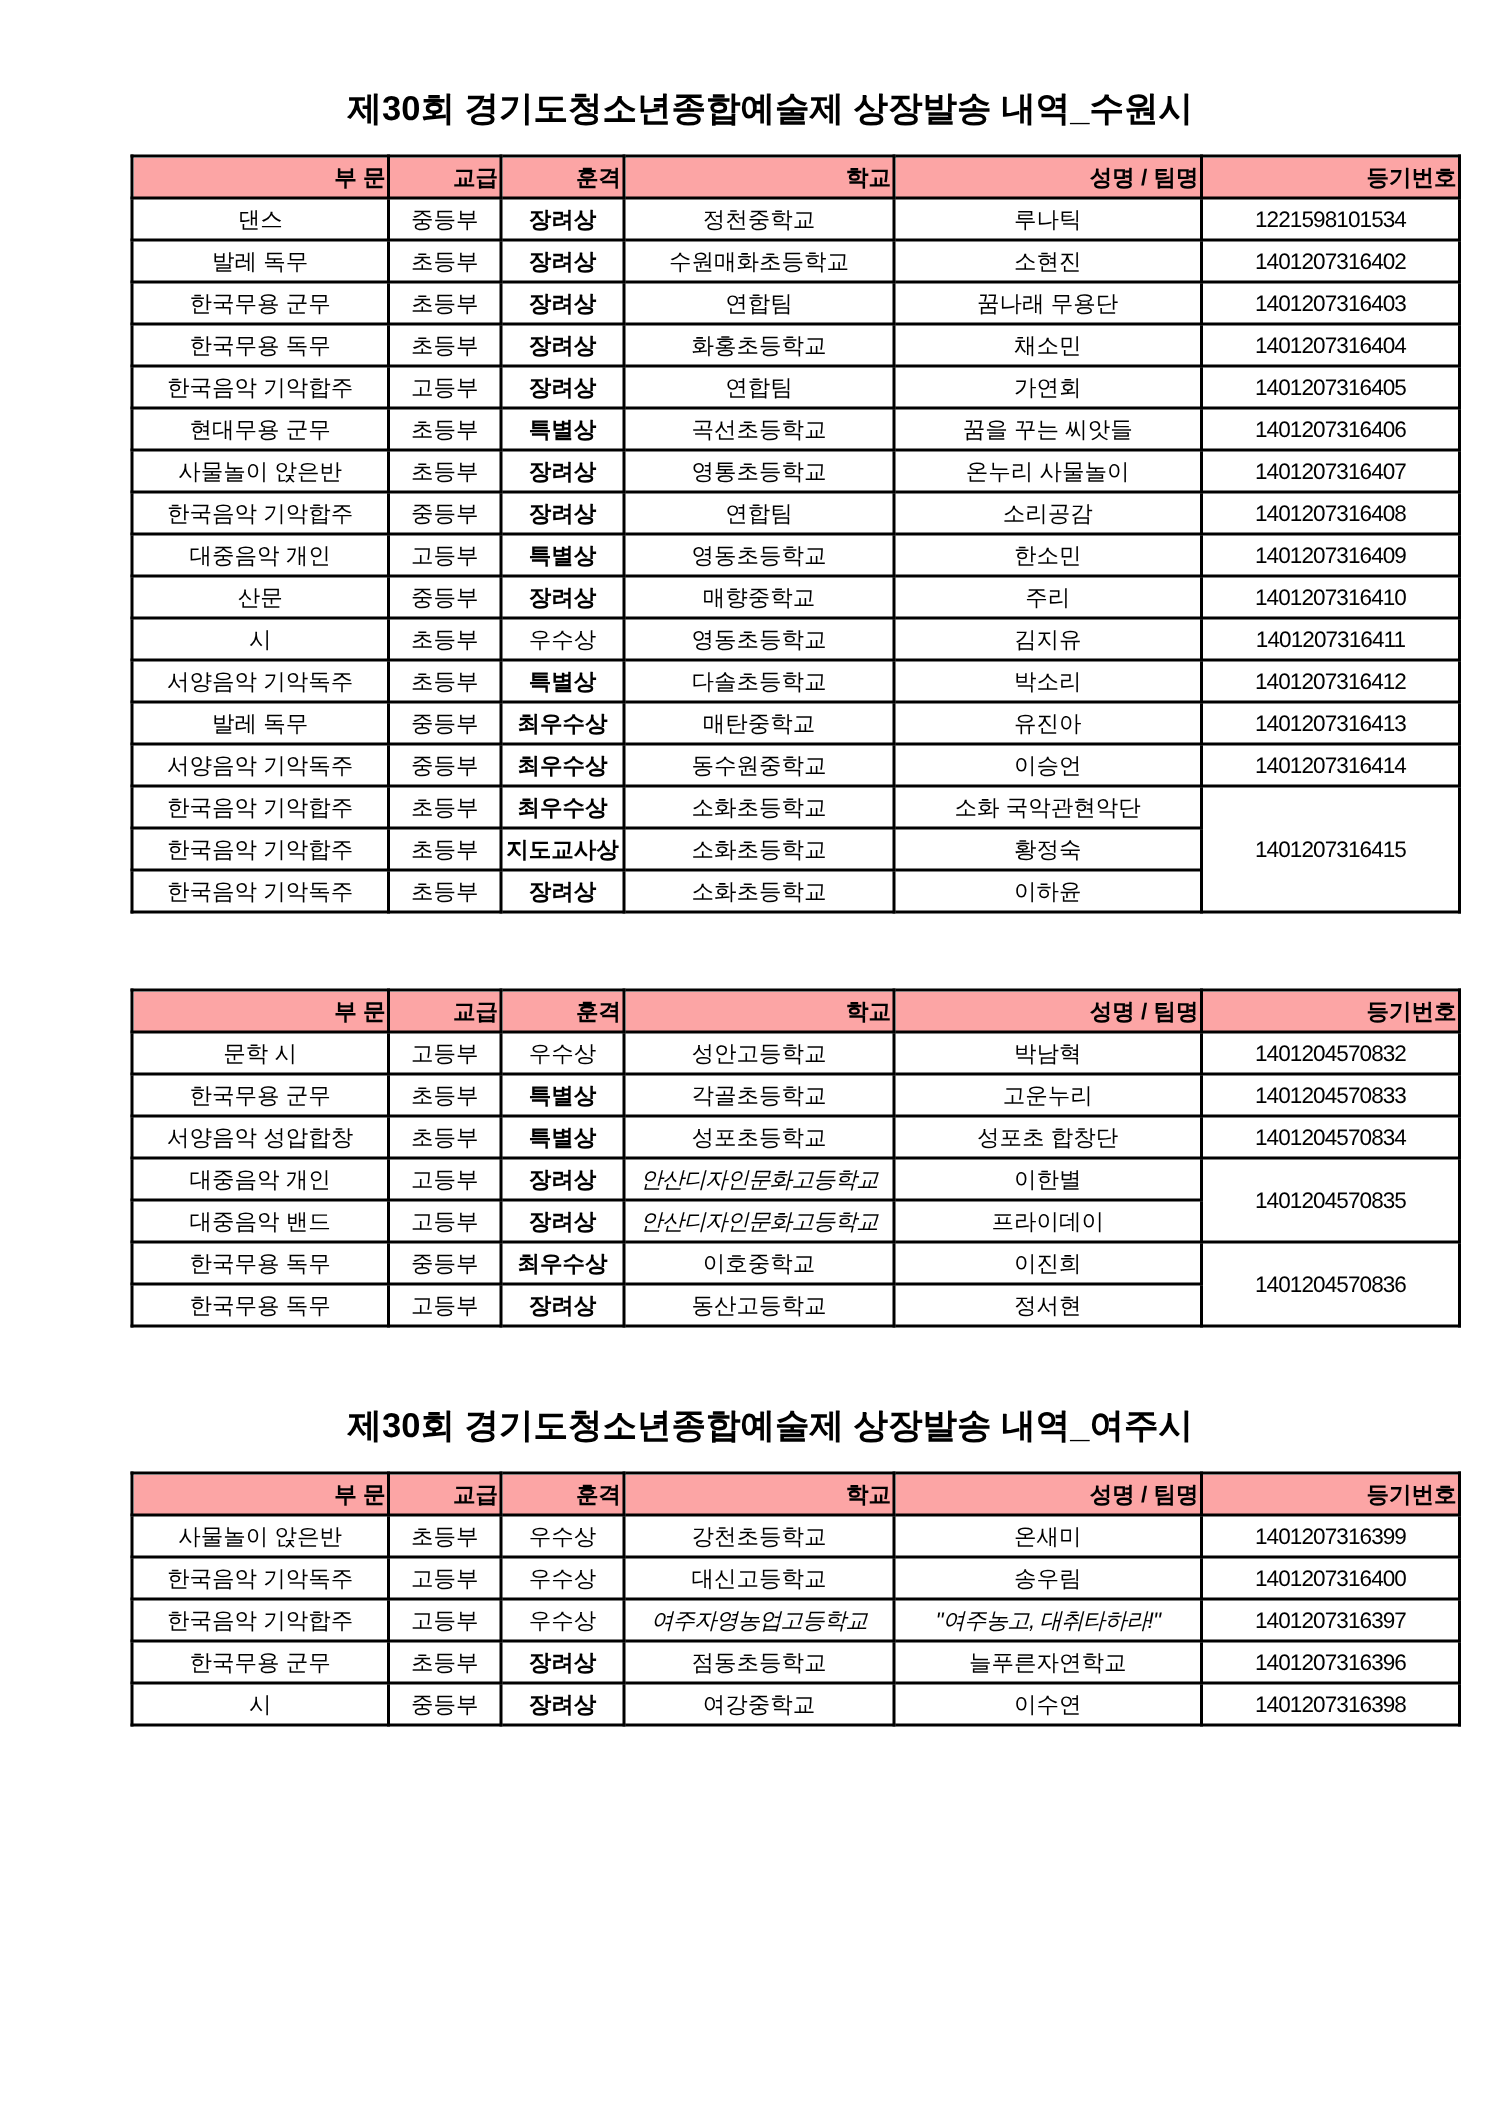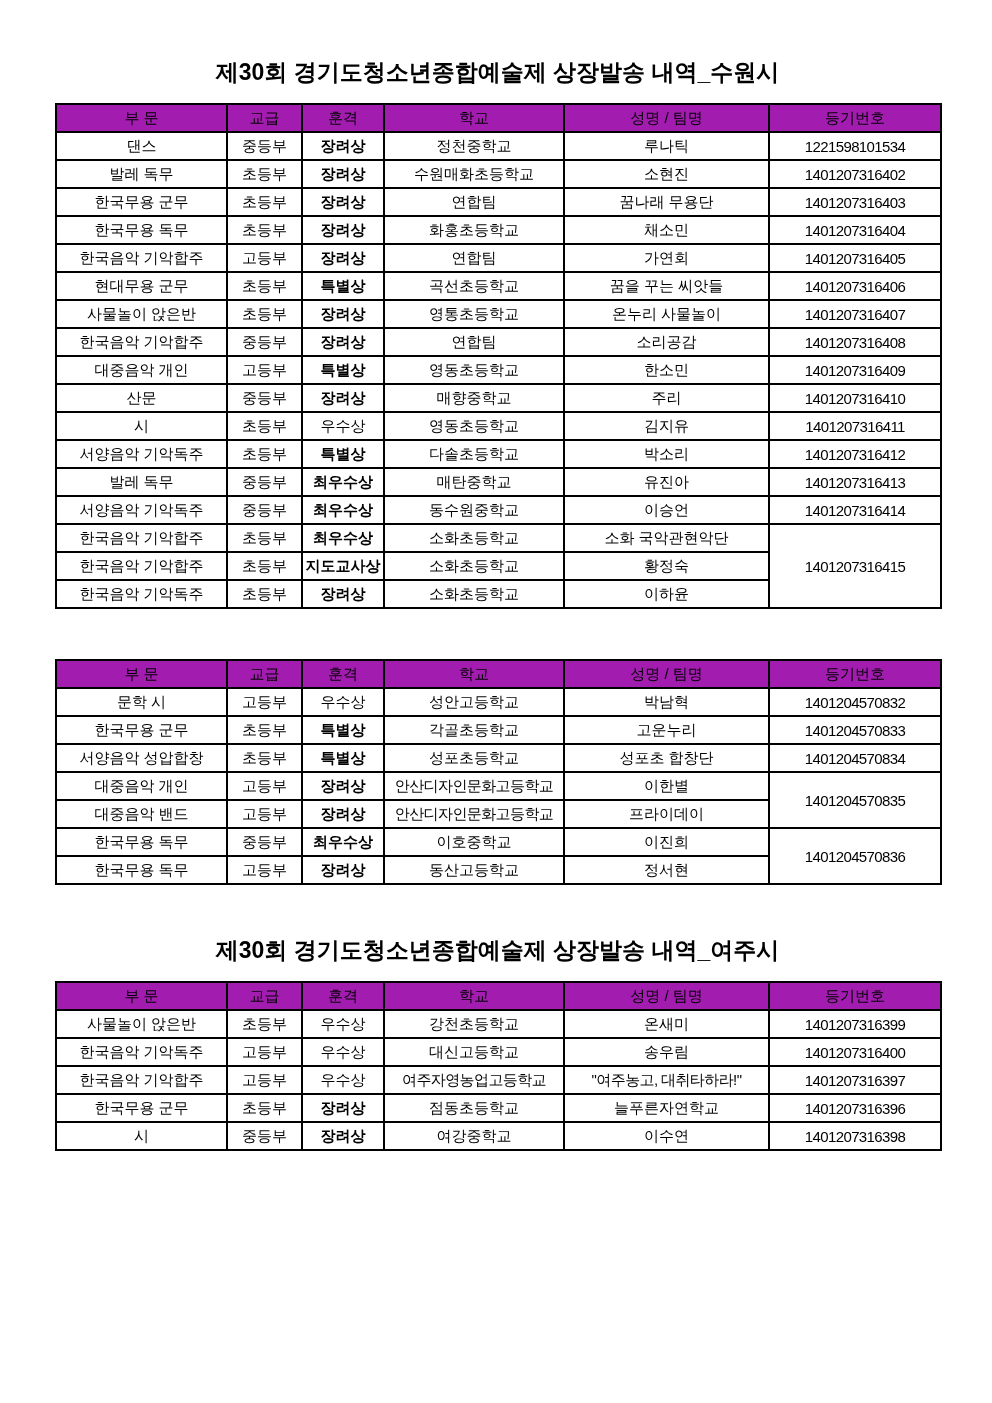--- a/index.html
+++ b/index.html
@@ -6,21 +6,21 @@
   html, body { background: #ffffff; }
   body {
     width: 992px;
     min-height: 1403px;
     font-family: "Liberation Sans", "DejaVu Sans", sans-serif;
     color: #000000;
   }
   .doc {
     padding: 57px 52px 0 55px; 
   }
-  .section { margin-bottom: 0; }
+  .section { margin-bottom: 0; margin-left: 32px; }
   .doc-title {
     text-align: center;
     font-size: 23px;
     font-weight: bold;
     letter-spacing: 0px;
     margin: 0 0 15px 0;
     white-space: nowrap;
   }
   table.award-table {
     width: 885px;
@@ -33,32 +33,34 @@
     border: 2px solid #000000;
     text-align: center;
     vertical-align: middle;
     height: 28px;
     font-size: 15px;
     padding: 0 1px;
     overflow: hidden;
     white-space: nowrap;
   }
   table.award-table th {
-    background: #a21caf;
-    font-weight: normal;
+    background: #fca5a5;
+    font-weight: bold;
+    text-align: right;
   }
   td.b { font-weight: bold; }
   td.reg {
     font-size: 19px;
     letter-spacing: -0.6px;
     font-stretch: condensed;
   }
   td.fit {
     font-size: 12px;
     letter-spacing: -0.6px;
+    font-style: italic;
   }
   
   col.c-category { width: 171px; }
   col.c-grade    { width: 75px;  }
   col.c-award    { width: 82px;  }
   col.c-school   { width: 180px; }
   col.c-name     { width: 205px; }
   col.c-reg      { width: 172px; }
 </style>
 </head>

